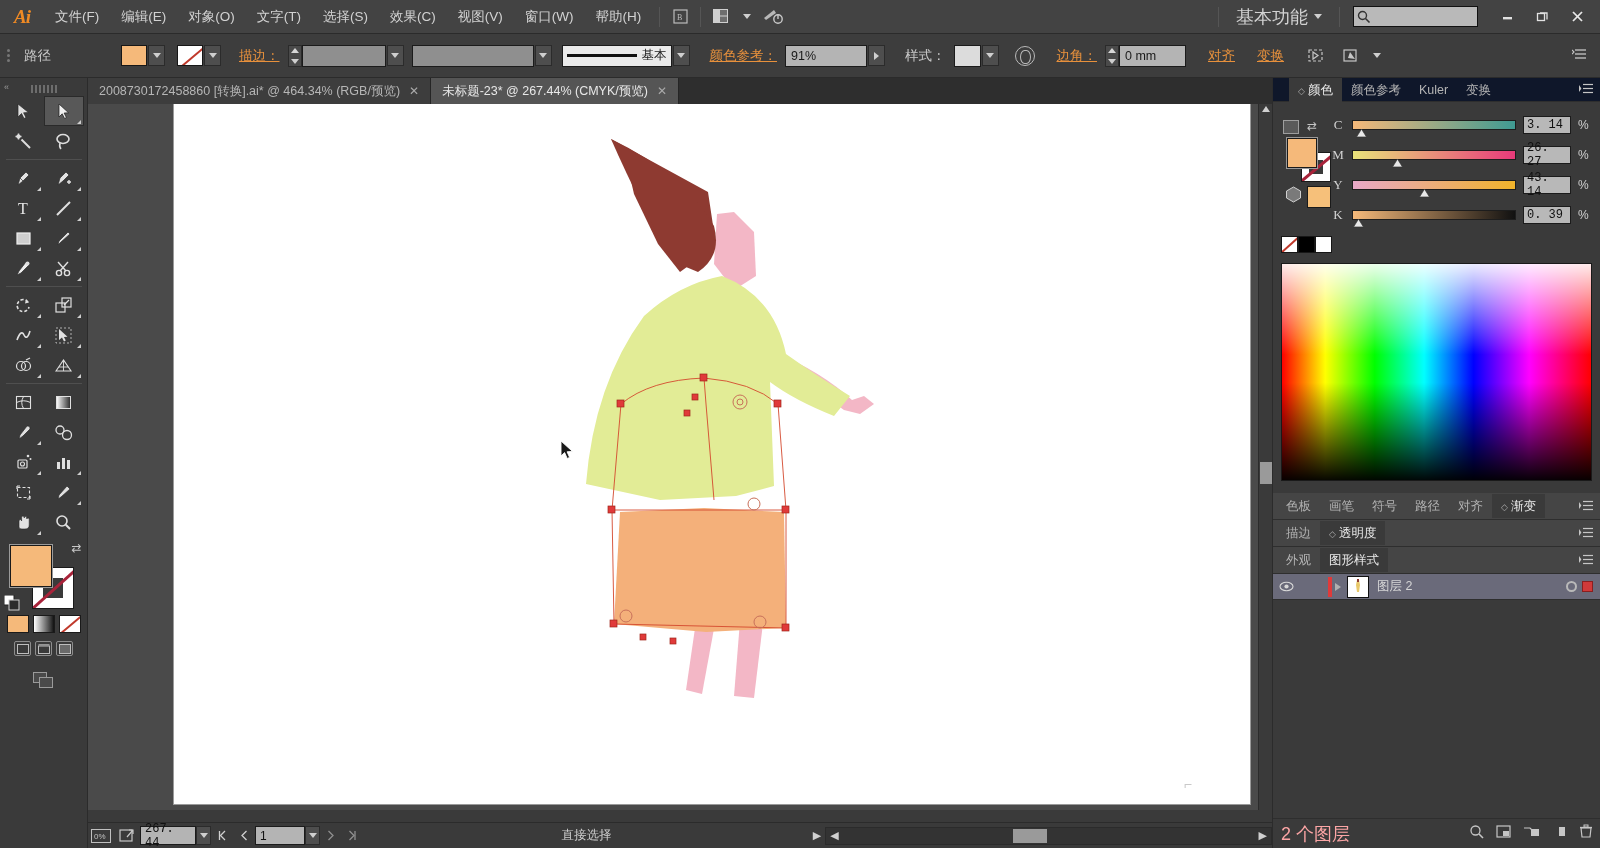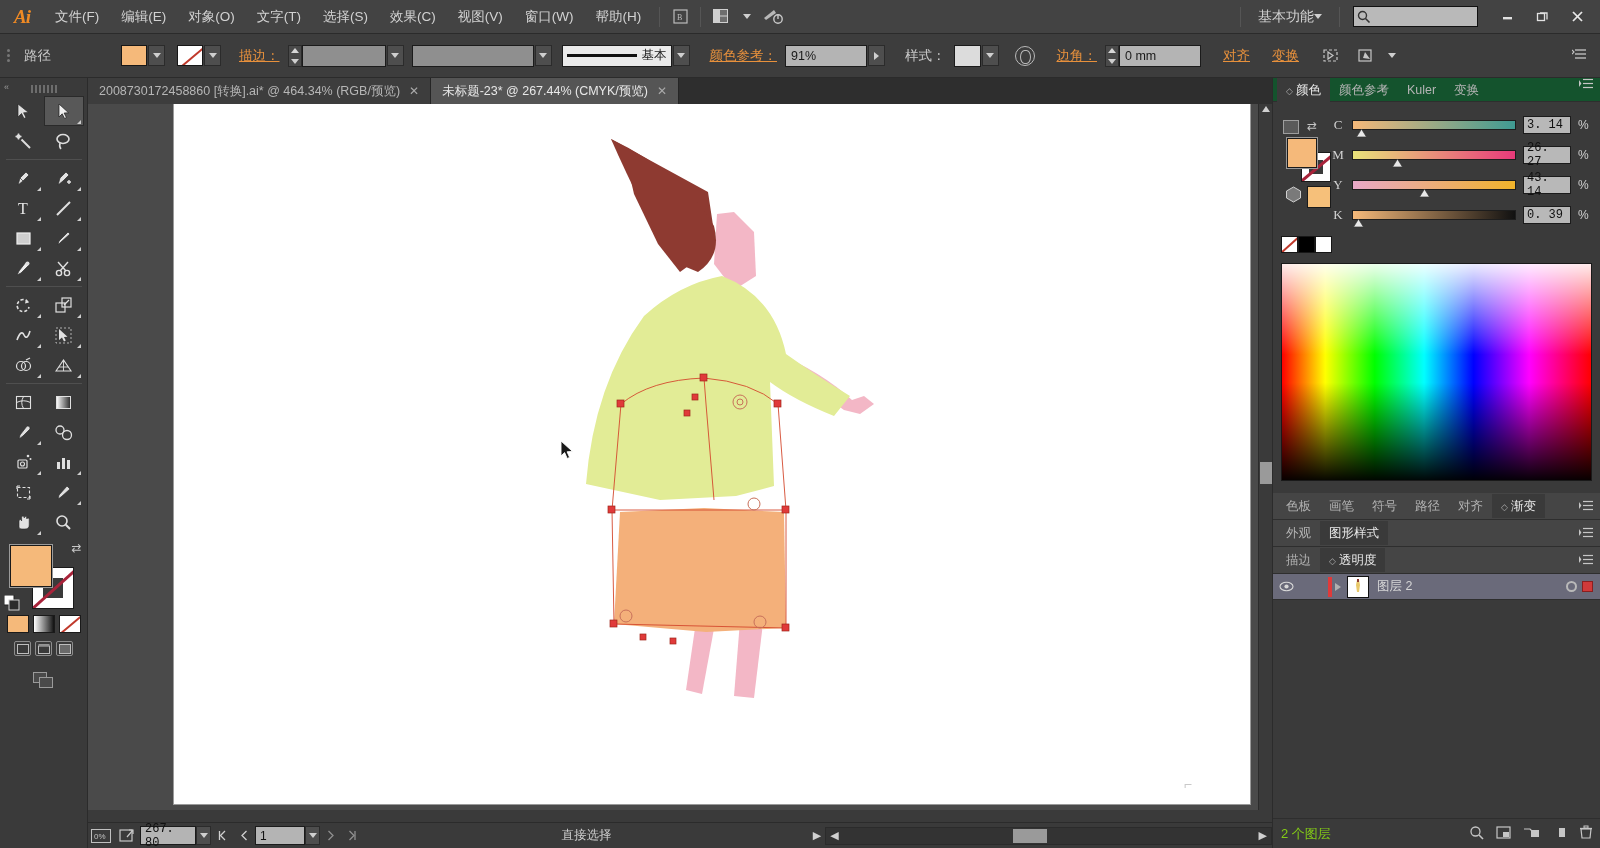--- a/index.html
+++ b/index.html
@@ -27,22 +27,22 @@
     cursor:default; white-space:nowrap;
   }
   .mb-sep { width:1px; height:20px; background:#555; margin:0 7px; }
   .mb-icon {
     width:26px; height:22px; display:flex; align-items:center; justify-content:center;
     color:#c6c6c6; cursor:default;
   }
   .mb-icon svg { display:block; }
   .mb-right { margin-left:auto; display:flex; align-items:center; height:34px; }
   .ws-switch {
-    display:flex; align-items:center; gap:0; padding:0 10px; height:26px;
-    color:#d2d2d2; font-size:14px; cursor:default;
+    display:flex; align-items:center; gap:6px; padding:0 10px; height:26px;
+    color:#d2d2d2; font-size:18px; cursor:default;
   }
   .searchbox {
     width:125px; height:21px; background:#b9b9b9; border:1px solid #111;
     display:flex; align-items:center; padding-left:3px; margin:0 12px 0 6px;
   }
   .searchbox .mag { width:14px; height:14px; }
   .wctrl { display:flex; align-items:center; gap:1px; margin-right:6px; }
   .wbtn {
     width:34px; height:26px; display:flex; align-items:center; justify-content:center;
     color:#dcdcdc; cursor:default;
@@ -178,22 +178,22 @@
   .vthumb { position:absolute; top:358px; left:1px; width:12px; height:22px; background:#9a9a9a; }
 
   .cursor-arrow { position:absolute; left:386px; top:336px; }
 
   
   .rightpanel {
     position:absolute; right:0; top:78px; width:328px; height:770px; background:#3a3a3a;
     border-left:1px solid #2b2b2b;
   }
   .panel-tabs {
-    display:flex; height:24px; background:#14532d;
-    border-bottom:1px solid #2e2e2e; padding-left:4px;
+    display:flex; align-items:center; height:24px; background:#0f172a;
+    border-bottom:1px solid #2e2e2e; padding-left:16px;
   }
   .ptab {
     padding:0 9px; height:24px; line-height:24px; font-size:12.5px; color:#b4b4b4;
     cursor:default; white-space:nowrap;
   }
   .ptab.active { background:#3a3a3a; color:#eaeaea; }
   .ptab .diamond { color:#a9a9a9; font-size:9px; margin-right:3px; }
   .pmenu { margin-left:auto; margin-right:6px; color:#c6c6c6; font-size:11px; line-height:1; }
 
   .colorpanel { padding:8px 0 6px 0; background:#3a3a3a; position:relative; }
@@ -259,21 +259,21 @@
     border-left:6px solid #b0b0b0; margin-right:6px; }
   .lr-thumb { width:22px; height:22px; background:#fff; border:1px solid #111; margin-right:8px;
     position:relative; overflow:hidden; }
   .lr-name { flex:1; }
   .lr-target { width:22px; display:flex; align-items:center; justify-content:center; }
   .lr-sel { width:11px; height:11px; background:#d03a3a; border:1px solid #8a1f1f; margin-right:7px; }
   .ring { width:11px;height:11px;border:2px solid #b9b9b9; border-radius:50%; }
 
   .layer-footer {
     position:absolute; left:0; bottom:0; width:328px; height:30px; background:#3a3a3a;
-    display:flex; align-items:center; padding:0 8px; font-size:13px; color:#84cc16;
+    display:flex; align-items:center; padding:0 8px; font-size:18px; color:#fca5a5;
     border-top:1px solid #2e2e2e;
   }
   .lf-icons { margin-left:auto; display:flex; gap:12px; align-items:center; color:#c6c6c6; }
 
   
   .statusbar {
     position:absolute; left:88px; bottom:0; width:1184px; height:26px; background:#3a3a3a;
     display:flex; align-items:center; border-top:1px solid #2b2b2b;
   }
   .sb-icon { width:26px; height:20px; display:flex; align-items:center; justify-content:center; }
@@ -445,21 +445,21 @@
     <div style="width:16px"></div>
     <div class="circ-icon"></div>
     <div style="width:14px"></div>
 
     <div class="opt-label orange">边角：</div>
     <div class="field-wrap">
       <span class="stepper">
           <i class="tri-u"></i>
           <i class="tri-d"></i>
         </span>
-      <span class="field" style="width:82px">0 mm</span>
+      <span class="field" style="width:67px">0 mm</span>
     </div>
     <div style="width:14px"></div>
     <div class="opt-label orange">对齐</div>
     <div style="width:6px"></div>
     <div class="opt-label orange">变换</div>
     <div style="width:10px"></div>
     <div class="mb-icon">
       <svg width="19" height="17" viewBox="0 0 19 17">
           <rect x="3" y="3" width="13" height="11" fill="none" stroke="#c6c6c6" stroke-width="1.2" stroke-dasharray="3 2"></rect>
           <path d="M7 5 L12 8.5 L7 12 Z" fill="none" stroke="#c6c6c6" stroke-width="1.2"></path>
@@ -906,37 +906,37 @@
         <svg width="15" height="11" viewBox="0 0 15 11">
             <line x1="4" y1="1.5" x2="14" y2="1.5" stroke="#c6c6c6" stroke-width="1.2"></line>
             <line x1="4" y1="5.5" x2="14" y2="5.5" stroke="#c6c6c6" stroke-width="1.2"></line>
             <line x1="4" y1="9.5" x2="14" y2="9.5" stroke="#c6c6c6" stroke-width="1.2"></line>
             <path d="M0 2 L2.4 5.5 L0 9" fill="#c6c6c6"></path>
           </svg>
       </div>
     </div>
 
     <div class="panel-row">
-      <div class="ptab">外观</div>
-      <div class="ptab active">图形样式</div>
+      <div class="ptab">描边</div>
+      <div class="ptab active">
+        <span class="diamond">◇</span><span>透明度</span>
+      </div>
       <div class="pmenu">
         <svg width="15" height="11" viewBox="0 0 15 11">
             <line x1="4" y1="1.5" x2="14" y2="1.5" stroke="#c6c6c6" stroke-width="1.2"></line>
             <line x1="4" y1="5.5" x2="14" y2="5.5" stroke="#c6c6c6" stroke-width="1.2"></line>
             <line x1="4" y1="9.5" x2="14" y2="9.5" stroke="#c6c6c6" stroke-width="1.2"></line>
             <path d="M0 2 L2.4 5.5 L0 9" fill="#c6c6c6"></path>
           </svg>
       </div>
     </div>
 
     <div class="panel-row">
-      <div class="ptab">描边</div>
-      <div class="ptab active">
-        <span class="diamond">◇</span><span>透明度</span>
-      </div>
+      <div class="ptab">外观</div>
+      <div class="ptab active">图形样式</div>
       <div class="pmenu">
         <svg width="15" height="11" viewBox="0 0 15 11">
             <line x1="4" y1="1.5" x2="14" y2="1.5" stroke="#c6c6c6" stroke-width="1.2"></line>
             <line x1="4" y1="5.5" x2="14" y2="5.5" stroke="#c6c6c6" stroke-width="1.2"></line>
             <line x1="4" y1="9.5" x2="14" y2="9.5" stroke="#c6c6c6" stroke-width="1.2"></line>
             <path d="M0 2 L2.4 5.5 L0 9" fill="#c6c6c6"></path>
           </svg>
       </div>
     </div>
 
@@ -1011,21 +1011,21 @@
           <rect x="0.5" y="0.5" width="19" height="13" fill="none" stroke="#c0c0c0"></rect>
           <text x="3" y="10" font-size="8" fill="#c0c0c0" font-family="sans-serif">0%</text>
         </svg>
     </div>
     <div class="sb-icon">
       <svg width="16" height="15" viewBox="0 0 16 15">
           <rect x="1" y="2" width="12" height="11" fill="none" stroke="#c6c6c6" stroke-width="1.2"></rect>
           <path d="M8 9 L14 2 M10 2 h4 v4" fill="none" stroke="#c6c6c6" stroke-width="1.2"></path>
         </svg>
     </div>
-    <div class="sb-zoom">267. 80</div>
+    <div class="sb-zoom">267. 44</div>
     <div class="sb-dd">
         <i class="tri-d"></i>
       </div>
     <div class="sb-nav">
       <svg width="11" height="11" viewBox="0 0 11 11">
           <path d="M8 1 L3.5 5.5 L8 10" fill="none" stroke="#cfcfcf" stroke-width="1.3"></path>
           <line x1="2.5" y1="1" x2="2.5" y2="10" stroke="#cfcfcf" stroke-width="1.3"></line>
         </svg>
     </div>
     <div class="sb-nav">

